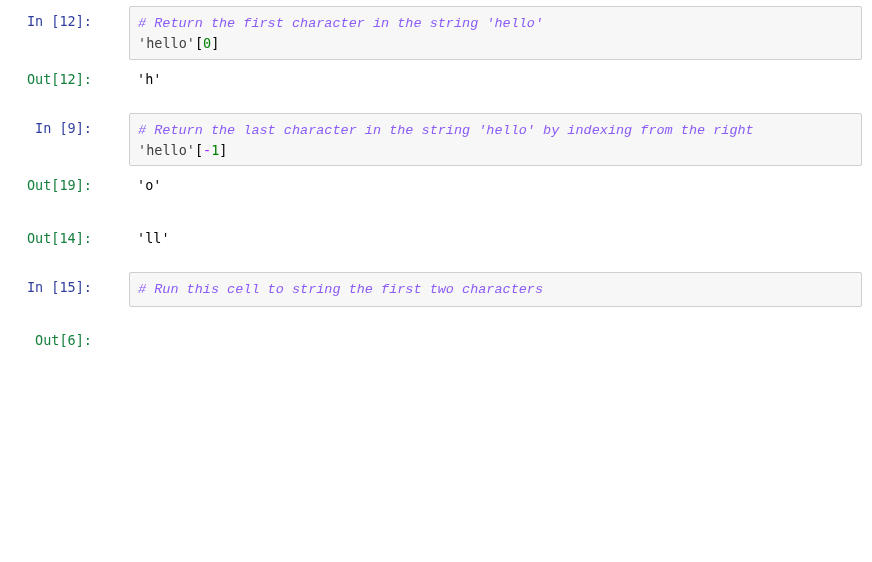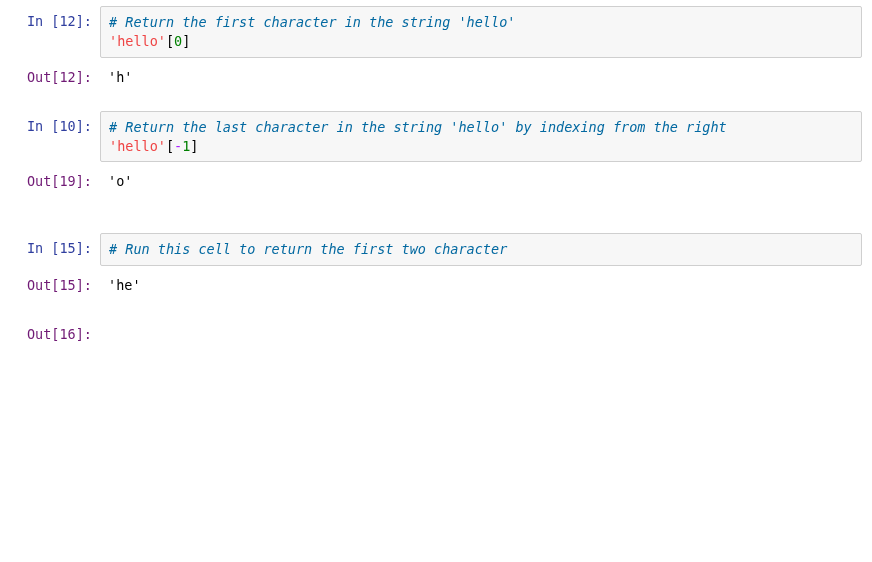--- a/index.html
+++ b/index.html
@@ -9,93 +9,94 @@
     background: #fff;
     margin: 0;
     padding: 6px 10px;
     width: 872px;
     box-sizing: border-box;
   }
   .cell {
     display: flex;
     align-items: flex-start;
     margin-bottom: 4px;
+    gap: 29px;
   }
   .prompt {
     width: 82px;
     flex: 0 0 82px;
     text-align: right;
     padding: 6px 8px 6px 0;
     white-space: nowrap;
     font-family: Menlo, Consolas, "DejaVu Sans Mono", monospace;
   }
   .in-prompt { color: #303F9F; }
-  .out-prompt { color: #701a75; }
+  .out-prompt { color: #15803d; }
   .content {
     flex: 1;
     padding: 6px 8px;
     font-family: Menlo, Consolas, "DejaVu Sans Mono", monospace;
     white-space: pre-wrap;
   }
   .input-box {
     background: #f7f7f7;
     border: 1px solid #cfcfcf;
     border-radius: 2px;
   }
   .output-text {
     color: #000;
   }
   .group { margin-bottom: 18px; }
 
   
   .line { display: block; }
-  .cm { color: #0369a1; font-style: italic; }   
-  .s  { color: #ef4444; margin-top: 16px; }                         
+  .cm { color: #8b5cf6; font-style: italic; font-family: Liberation Mono, monospace; }   
+  .s  { color: #404040; margin-top: 16px; }                         
   .p  { color: #000; }                            
   .n  { color: #008000; }                         
   .o  { color: #AA22FF; }                         
 </style>
 </head>
 <body>
 
 <div class="group">
   <div class="cell">
     <div class="prompt in-prompt">In [12]:</div>
     <div class="content input-box"><span class="line"><span class="cm"># Return the first character in the string 'hello'</span></span><span class="line"><span class="s">'hello'</span><span class="p">[</span><span class="n">0</span><span class="p">]</span></span></div>
   </div>
   <div class="cell">
     <div class="prompt out-prompt">Out[12]:</div>
     <div class="content output-text">'h'</div>
   </div>
 </div>
 
 <div class="group">
   <div class="cell">
-    <div class="prompt in-prompt">In [10]:</div>
+    <div class="prompt in-prompt">In [9]:</div>
     <div class="content input-box"><span class="line"><span class="cm"># Return the last character in the string 'hello' by indexing from the right</span></span><span class="line"><span class="s">'hello'</span><span class="p">[</span><span class="o">-</span><span class="n">1</span><span class="p">]</span></span></div>
   </div>
   <div class="cell">
     <div class="prompt out-prompt">Out[19]:</div>
     <div class="content output-text">'o'</div>
   </div>
 </div>
 
 <div class="group">
   <div class="cell">
   </div>
+  <div class="cell">
+    <div class="prompt out-prompt">Out[14]:</div>
+    <div class="content output-text">'ll'</div>
+  </div>
 </div>
 
 <div class="group">
   <div class="cell">
     <div class="prompt in-prompt">In [15]:</div>
-    <div class="content input-box"><span class="line"><span class="cm"># Run this cell to return the first two character</span></span></div>
-  </div>
-  <div class="cell">
-    <div class="prompt out-prompt">Out[15]:</div>
-    <div class="content output-text">'he'</div>
+    <div class="content input-box"><span class="line"><span class="cm"># Run this cell to string the first two characters</span></span></div>
   </div>
 </div>
 
 <div class="group">
   <div class="cell">
-    <div class="prompt out-prompt">Out[16]:</div>
+    <div class="prompt out-prompt">Out[6]:</div>
   </div>
 </div>
 
 </body></html>

